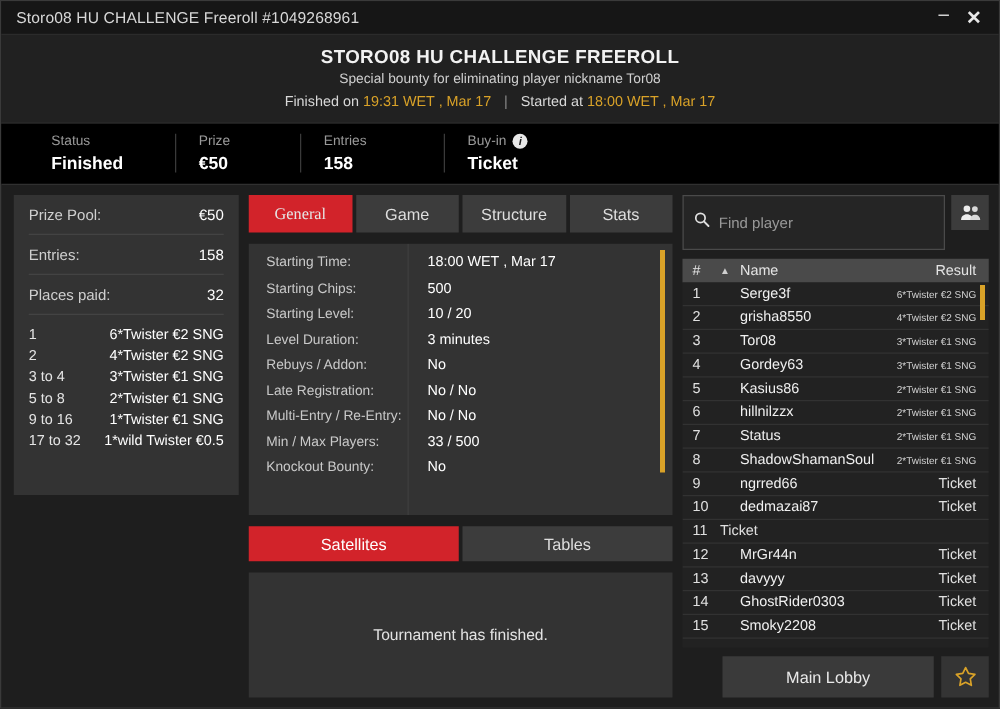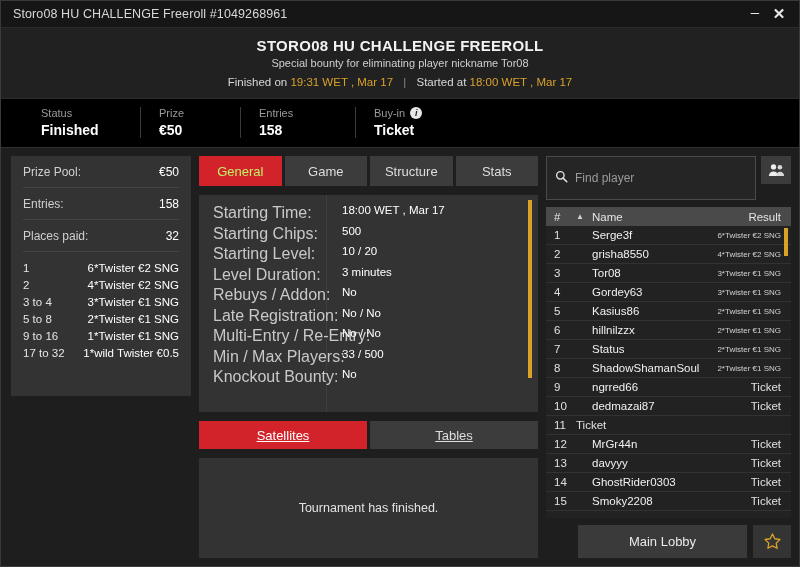--- a/index.html
+++ b/index.html
@@ -121,42 +121,42 @@
   .payout-row .reward { color: #ffffff; }
 
   
   .tabs { display: flex; gap: 3px; flex: 0 0 auto; }
   .tab {
     flex: 1 1 0; height: 30px;
     display: flex; align-items: center; justify-content: center;
     background: #3c3c3c; color: #dedede; font-size: 13px;
     cursor: pointer; user-select: none;
   }
-  .tab.active { background: #d2232a; color: #bef264; }
+  .tab.active { background: #d2232a; color: #e5e5e5; font-family: Liberation Serif, serif; }
 
   .detail-panel {
     flex: 1 1 auto; background: #333333;
     position: relative; overflow: hidden; display: flex;
   }
   .detail-left { width: 128px; flex: 0 0 128px; border-right: 1px solid #3f3f3f; padding-top: 9px; }
   .detail-right{ flex: 1 1 auto; padding-top: 9px; padding-left: 15px; }
-  .dt-row { height: 20.5px; font-size: 16px; color: #c9c9c9; padding-left: 14px; white-space: nowrap; }
+  .dt-row { height: 20.5px; font-size: 11px; color: #c9c9c9; padding-left: 14px; white-space: nowrap; }
   .dv-row { height: 20.5px; font-size: 11.5px; color: #ffffff; white-space: nowrap; }
   .vscroll-track {
     position: absolute; right: 6px; top: 5px; bottom: 5px; width: 4px;
     background: transparent;
   }
   .vscroll-thumb { position: absolute; left: 0; width: 4px; background: #d9a228; cursor: pointer; }
 
   
   .sat-tabs { display: flex; gap: 3px; flex: 0 0 auto; }
   .sat-tab {
     flex: 1 1 0; height: 28px;
     display: flex; align-items: center; justify-content: center;
-    background: #3c3c3c; color: #dedede; font-size: 13px; cursor: pointer; text-decoration: underline;
+    background: #3c3c3c; color: #dedede; font-size: 13px; cursor: pointer;
   }
   .sat-tab.active { background: #d2232a; color: #ffffff; }
   .sat-panel {
     height: 100px; flex: 0 0 100px; background: #333333;
     display: flex; align-items: center; justify-content: center;
     color: #e3e3e3; font-size: 12.5px;
   }
 
   
   .search-row { display: flex; gap: 5px; flex: 0 0 auto; }

